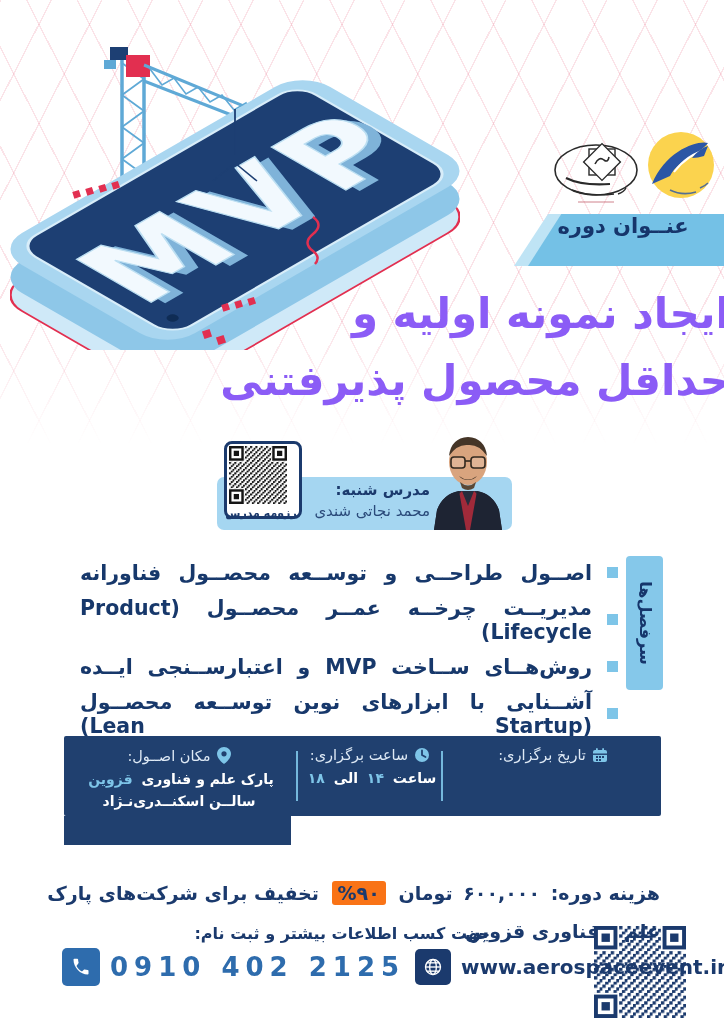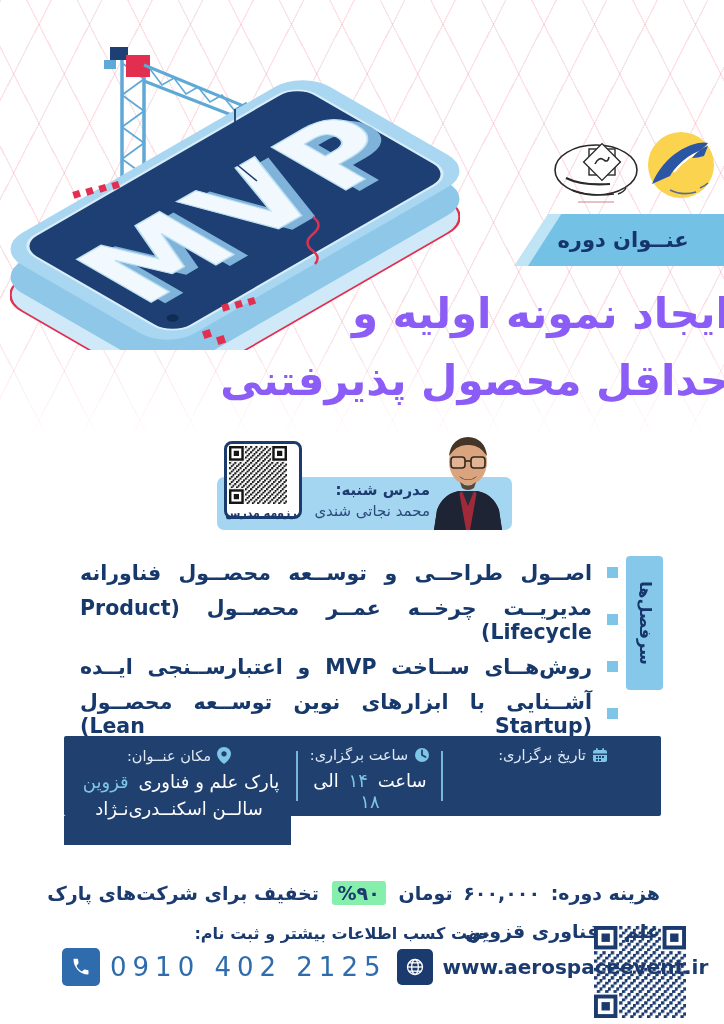--- a/index.html
+++ b/index.html
@@ -15,21 +15,21 @@
       repeating-linear-gradient(63deg, rgba(226,60,95,.14) 0 1.4px, transparent 1.4px 45px),
       repeating-linear-gradient(117deg, rgba(226,60,95,.14) 0 1.4px, transparent 1.4px 45px);
     -webkit-mask-image:linear-gradient(#000 72%,transparent);
             mask-image:linear-gradient(#000 72%,transparent);
   }
   
   .banner-accent{left:514px;top:214px;width:200px;height:52px;background:#bfe4f5;
     clip-path:polygon(17% 0,100% 0,100% 100%,0 100%);}
   .banner{left:528px;top:214px;width:196px;height:52px;background:#74c1e6;
     clip-path:polygon(17% 0,100% 0,100% 100%,0 100%);
-    display:flex;align-items:center;justify-content:center;}
+    display:flex;align-items:flex-start;justify-content:center;}
   .banner span{color:#16356b;font-size:21px;font-weight:bold;padding-right:6px;}
   
   .title{left:0;top:280px;width:712px;text-align:right;color:#8b5cf6;font-weight:800;
     font-size:42px;line-height:1.6;padding-left:18px;}
   
   .card{left:217px;top:477px;width:295px;height:53px;background:#a5d6f1;border-radius:7px;}
   .qr-box{left:224px;top:441px;width:68px;height:68px;background:#fff;border:3px solid #1b3a6d;
     border-radius:8px;padding:2px;}
   .resume-label{left:221px;top:507px;width:80px;text-align:center;font-size:11px;font-weight:bold;color:#1b3a6d;}
   .inst-text{left:298px;top:481px;width:132px;text-align:right;color:#1b3a6d;}
@@ -43,35 +43,35 @@
   .topic-row{display:flex;align-items:center;height:47px;}
   .topic-marker{width:11px;height:11px;background:#7ec5e8;margin-left:15px;flex:0 0 auto;}
   .topic-text{flex:1;color:#17386b;font-size:20.5px;font-weight:600;
     text-align:justify;text-align-last:justify;margin-left:28px;}
   
   .info-box{left:64px;top:736px;width:597px;height:80px;background:#20406f;border-radius:2px;}
   .info-ext{left:64px;top:816px;width:227px;height:29px;background:#20406f;}
   .vdiv{width:2px;height:50px;background:rgba(126,197,232,.9);top:751px;}
   .col{top:747px;text-align:center;color:#e8f1fa;}
   .col .lbl{display:flex;align-items:center;justify-content:center;gap:6px;font-size:14.5px;color:#dfeaf6;}
-  .col .val{margin-top:7px;font-size:18px;font-weight:normal;color:#ffffff;}
+  .col .val{margin-top:7px;font-size:14px;font-weight:bold;color:#ffffff;}
   .num{color:#7ec5e8;margin:0 4px;}
   
   .pricing{left:40px;top:866px;width:620px;text-align:right;color:#1b3a6d;
     font-size:19px;font-weight:bold;}
-  .chip{background:#86efac;border-radius:3px;padding:1px 6px;margin:0 6px;
+  .chip{background:#f97316;border-radius:3px;padding:1px 6px;margin:0 6px;
     direction:ltr;unicode-bidi:bidi-override;display:inline-block;}
   .ltrnum{direction:ltr;unicode-bidi:bidi-override;display:inline-block;margin:16px 4px;}
   
   .cta{left:150px;top:924px;width:340px;font-size:16px;font-weight:bold;color:#1b3a6d;}
   .contact{left:62px;top:948px;display:flex;align-items:center;gap:10px;}
   .icon-sq{width:38px;height:38px;border-radius:5px;display:flex;align-items:center;justify-content:center;flex:0 0 auto;}
   .phone-sq{background:#2e6cad;}
   .globe-sq{background:#1b3a6d;width:36px;height:36px;}
-  .phone-num{color:#2e6cad;font-size:26px;letter-spacing:6px;font-weight:400;white-space:nowrap;}
+  .phone-num{color:#2e6cad;font-size:26px;letter-spacing:6px;font-weight:700;white-space:nowrap;}
   .site{color:#1b3a6d;font-size:20px;font-weight:bold;white-space:nowrap;}
   .qr-footer{left:594px;top:926px;width:92px;height:92px;}
 </style>
 </head>
 <body>
 
 <div class="poster">
 
   <div class="abs iso-grid"></div>
 
@@ -256,21 +256,21 @@
       <span class="num">۱۸</span>
     </div>
   </div>
 
   <div class="abs col" style="left:68px;width:222px;" dir="rtl">
     <div class="lbl">
       <svg width="14" height="17" viewBox="0 0 14 17">
         <path d="M7,0 C3.1,0 0,3.1 0,7 C0,12 7,17 7,17 C7,17 14,12 14,7 C14,3.1 10.9,0 7,0 Z" fill="#7ec5e8"></path>
         <circle cx="7" cy="6.8" r="2.6" fill="#20406f"></circle>
       </svg>
-      <span>مکان عنــوان:</span>
+      <span>مکان اصــول:</span>
     </div>
     <div class="val">
       <span>پارک علم و فناوری</span>
       <span class="num">قزوین</span>
     </div>
     <div class="val" style="margin-top:6px;">سالــن اسکنــدری‌نـژاد</div>
   </div>
 
   <div class="abs pricing" dir="rtl">
     <span>هزینه دوره:</span>

